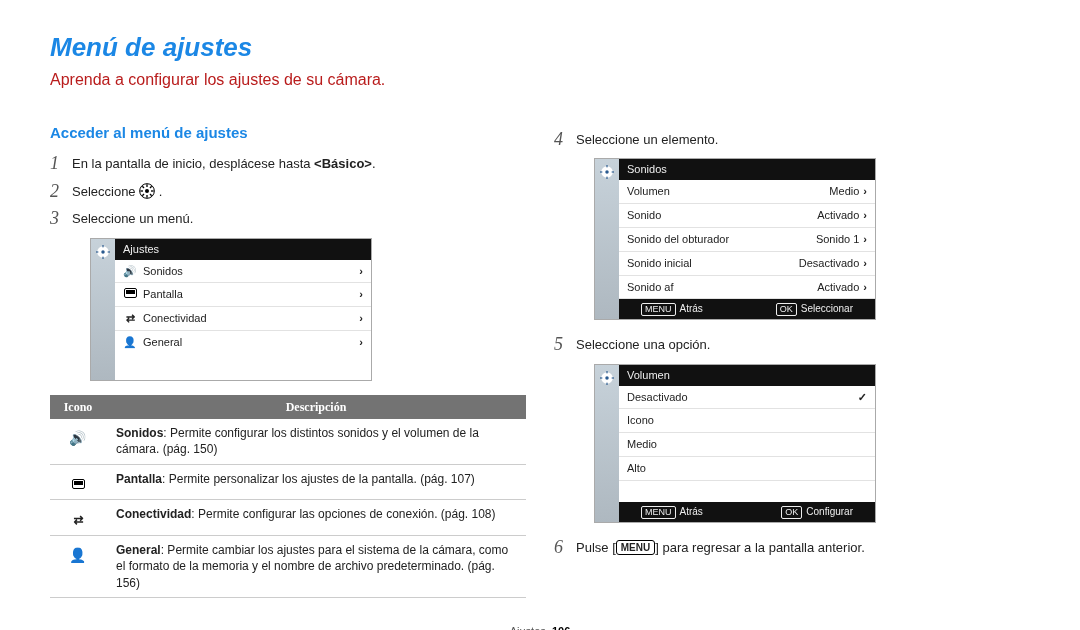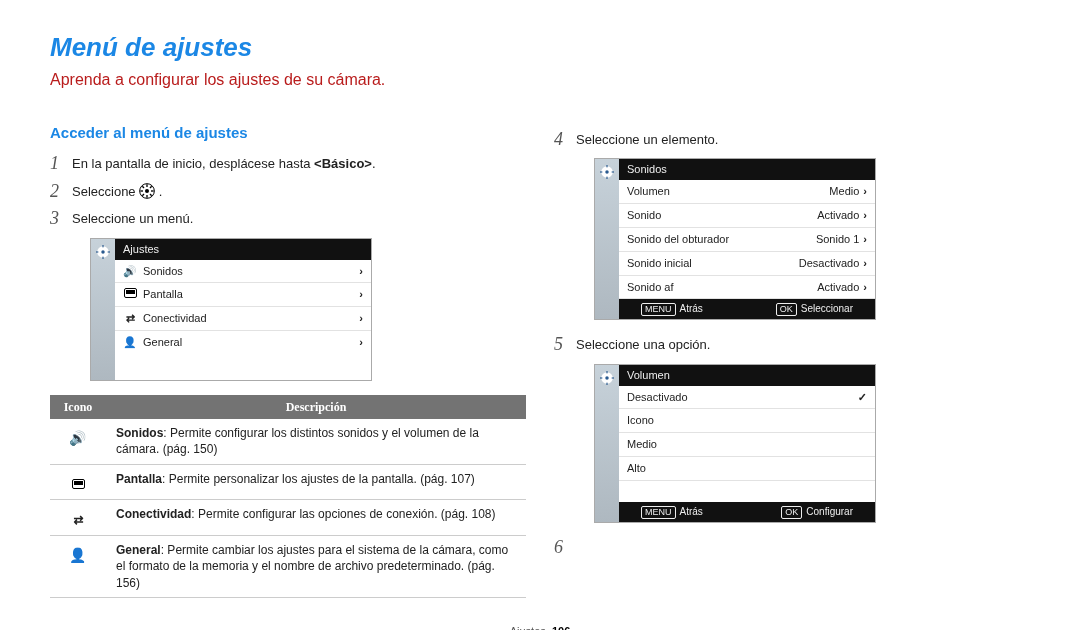--- a/index.html
+++ b/index.html
@@ -431,19 +431,22 @@
           </div>
         <div class="footer">
           <span><span class="badge">MENU</span><span>Atrás</span></span>
           <span><span class="badge">OK</span><span>Configurar</span></span>
         </div>
       </div>
     </div>
 
     <div class="step">
       <div class="num">6</div>
+      <div class="txt">
+        <span>Pulse [</span><span class="menu-badge">MENU</span><span>] para regresar a la pantalla anterior.</span>
+      </div>
     </div>
   </div>
 </div>
 
 <div class="pfooter">
   <span>Ajustes</span>&nbsp;&nbsp;<b>106</b>
 </div>
 
 </body></html>

